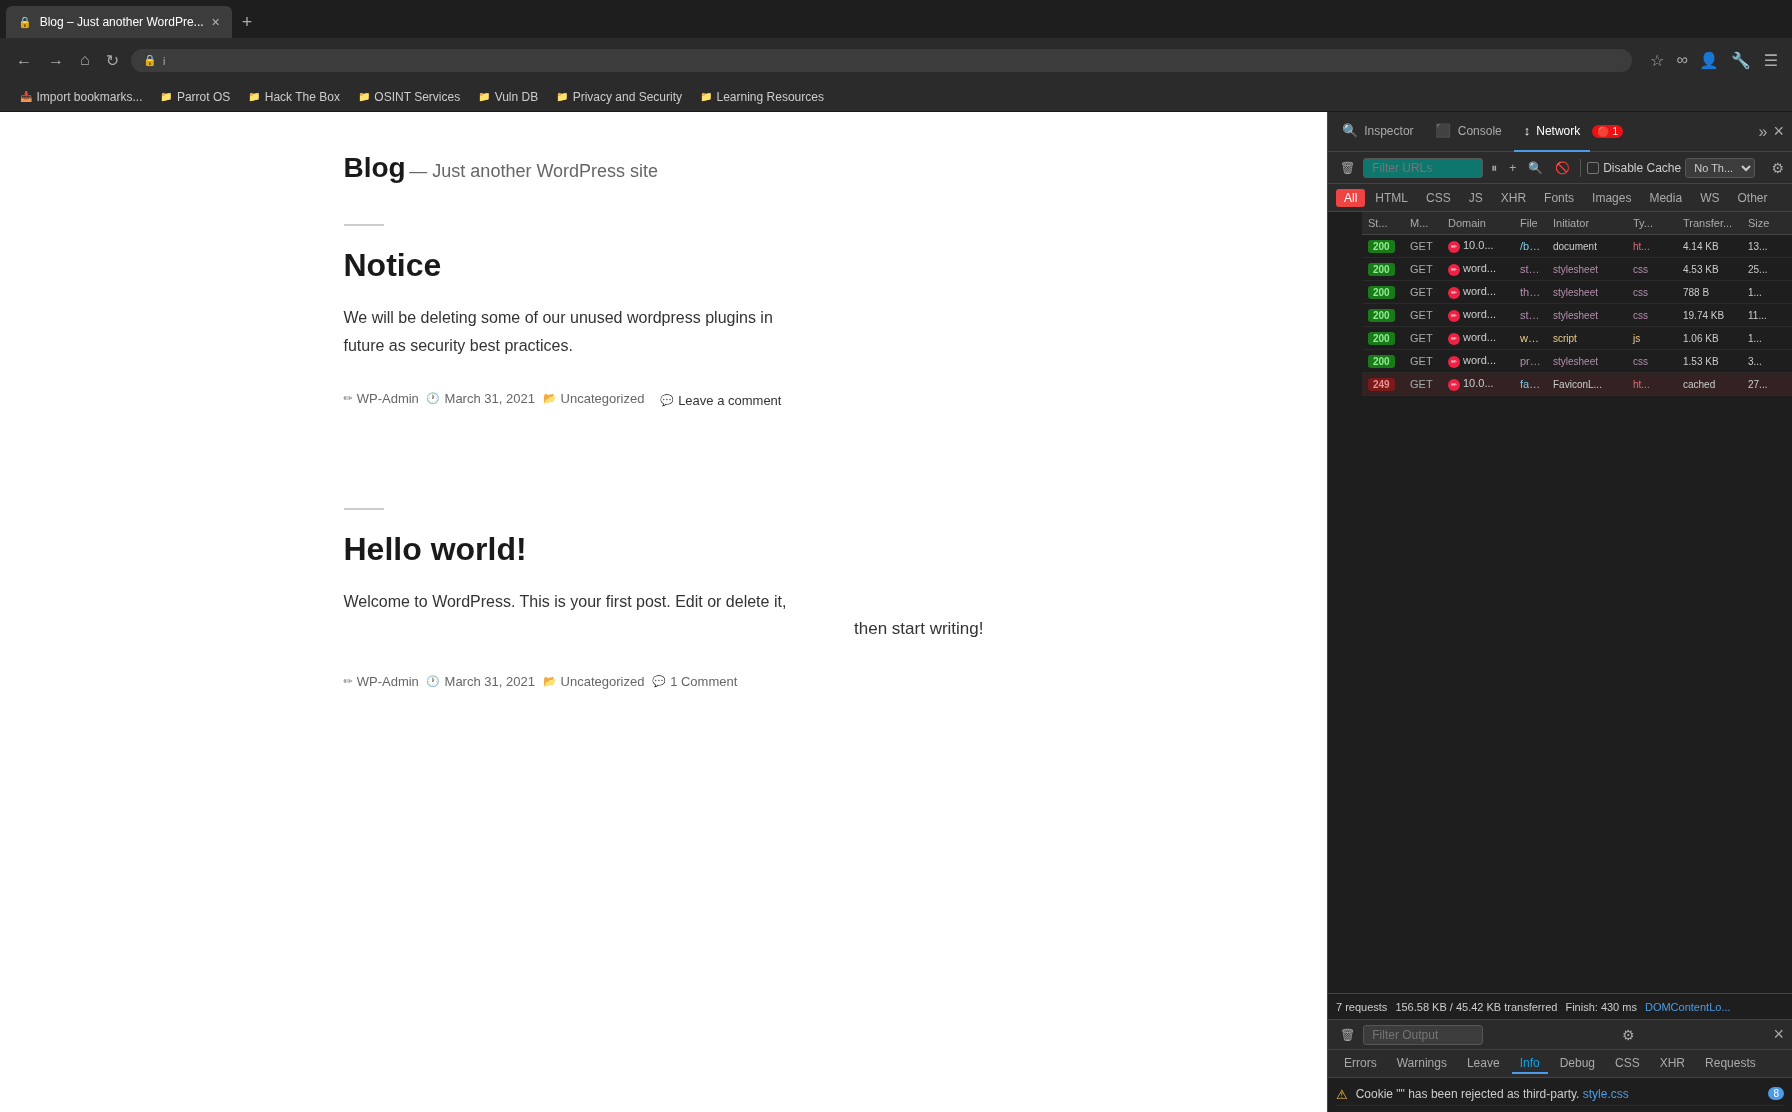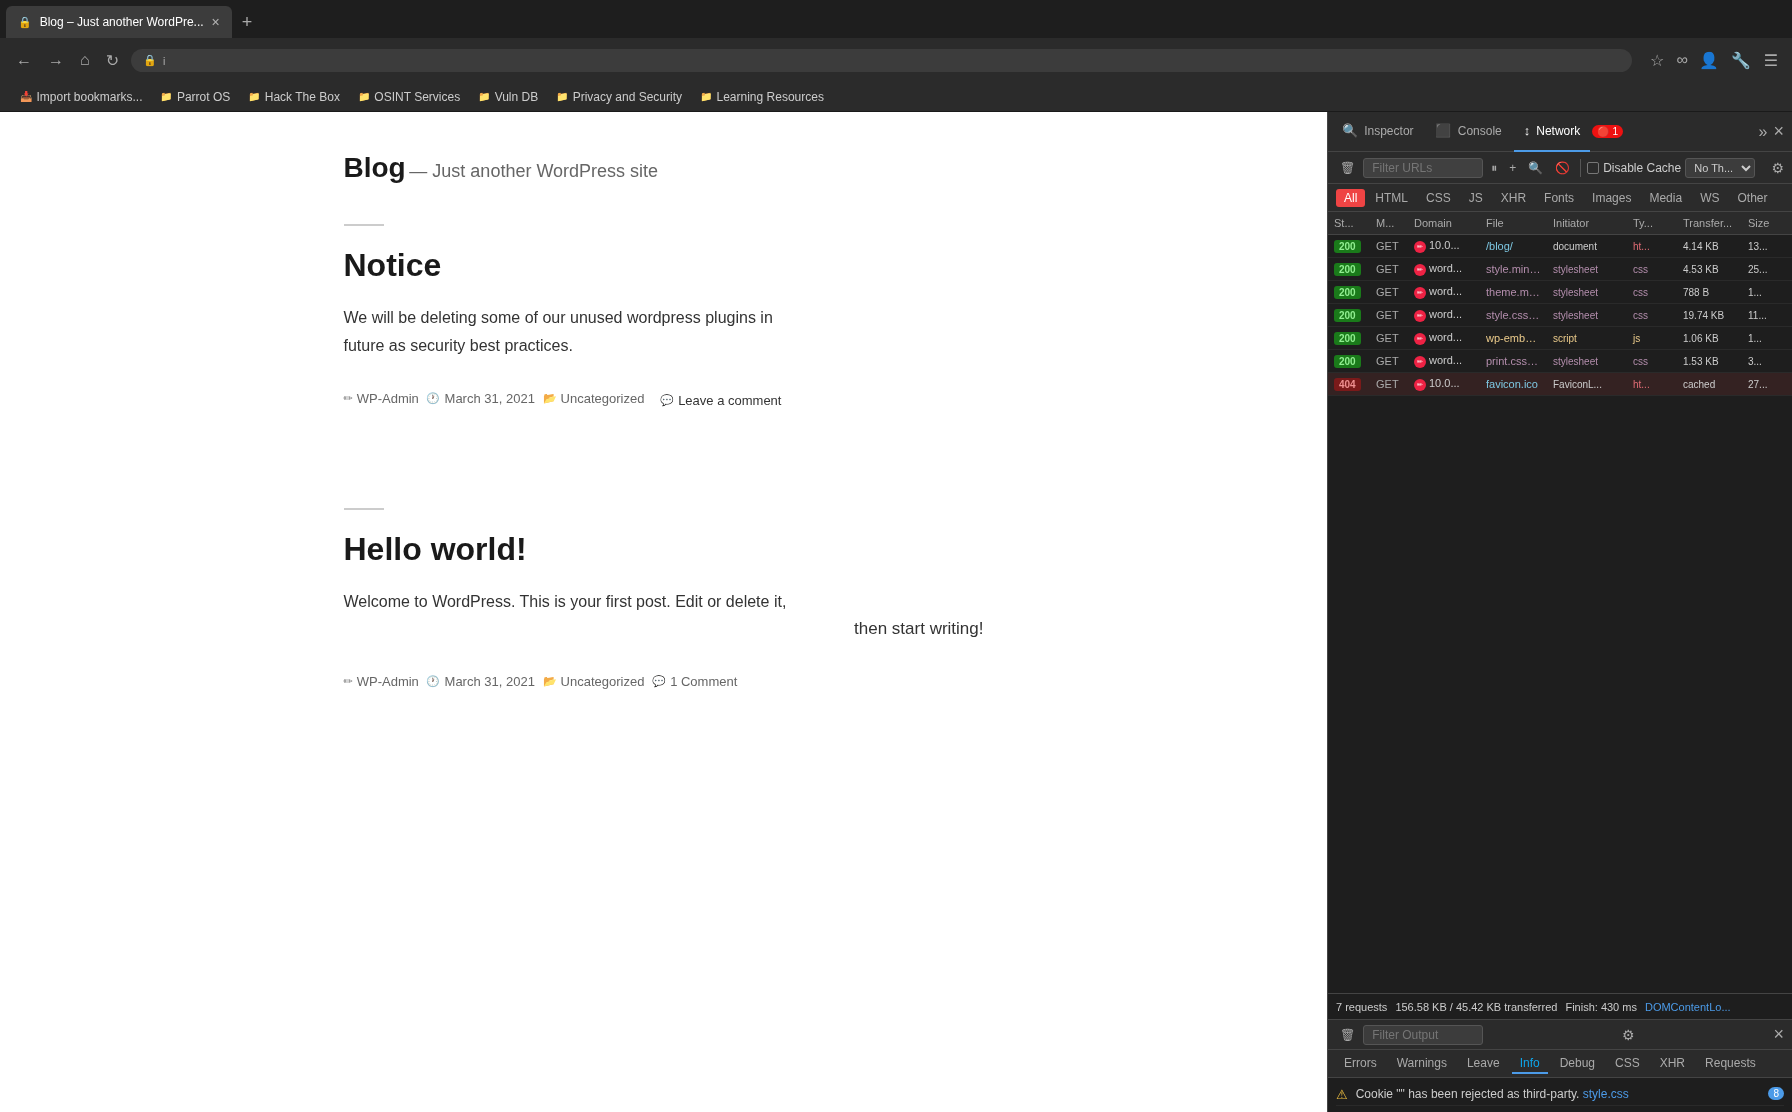--- a/index.html
+++ b/index.html
@@ -54,34 +54,34 @@
     .dt-tab { padding: 0 10px; height: 40px; display: flex; align-items: center; gap: 6px; font-size: 12px; color: #aaa; cursor: pointer; border-bottom: 2px solid transparent; white-space: nowrap; }
     .dt-tab.active { color: #fff; border-bottom-color: #4c9be8; }
     .dt-tab-icon { font-size: 13px; }
     .dt-more { margin-left: auto; color: #aaa; cursor: pointer; font-size: 16px; }
     .dt-close { color: #aaa; cursor: pointer; font-size: 18px; padding: 0 4px; }
     .dt-error-badge { background: #e11; color: #fff; border-radius: 8px; padding: 1px 5px; font-size: 10px; }
 
     
     .network-toolbar { display: flex; align-items: center; background: #2b2b2b; padding: 4px 8px; height: 32px; gap: 4px; border-bottom: 1px solid #444; }
     .nt-btn { background: none; border: none; color: #aaa; cursor: pointer; padding: 2px 4px; font-size: 14px; display: flex; align-items: center; gap: 3px; font-size: 12px; }
-    .filter-input { background: #404040; border: 1px solid #555; color: #ccc; padding: 2px 8px; border-radius: 3px; font-size: 12px; width: 120px; outline: none; }
+    .filter-input { background: #0f766e; border: 1px solid #555; color: #ccc; padding: 2px 8px; border-radius: 3px; font-size: 12px; width: 120px; outline: none; }
     .nt-divider { width: 1px; height: 18px; background: #555; margin: 0 2px; }
     .disable-cache { display: flex; align-items: center; gap: 4px; color: #ccc; font-size: 12px; cursor: pointer; }
     .cb { width: 12px; height: 12px; border: 1px solid #777; border-radius: 2px; }
     .throttle-select { background: #3c3c3c; border: 1px solid #555; color: #ccc; font-size: 11px; padding: 2px 4px; border-radius: 3px; }
     .gear-icon { color: #aaa; cursor: pointer; font-size: 14px; margin-left: auto; }
 
     
     .filter-tabs { display: flex; align-items: center; background: #2b2b2b; padding: 0 8px; height: 28px; gap: 2px; border-bottom: 1px solid #444; font-size: 12px; overflow-x: auto; }
     .ft { padding: 2px 8px; color: #aaa; cursor: pointer; border-radius: 3px; white-space: nowrap; }
     .ft.active { background: #ef4444; color: #fff; border-radius: 3px; }
 
     
-    .network-table { flex: 1; overflow-y: auto; }
+    .network-table { flex: 1; overflow-y: auto; padding-left: 34px; }
     .nt-header { display: flex; background: #2b2b2b; border-bottom: 1px solid #444; font-size: 11px; color: #aaa; padding: 3px 0; position: sticky; top: 0; }
     .nt-col { padding: 2px 6px; overflow: hidden; text-overflow: ellipsis; white-space: nowrap; cursor: pointer; }
     .col-st { width: 42px; }
     .col-m { width: 38px; }
     .col-dom { width: 72px; }
     .col-file { flex: 1; }
     .col-init { width: 80px; }
     .col-ty { width: 50px; }
     .col-trans { width: 65px; }
     .col-size { width: 50px; }
@@ -395,21 +395,21 @@
           <span class="domain-icon">✏</span>word...
         </div>
         <div class="nt-col col-file file-text css">print.css?ver=1.2</div>
         <div class="nt-col col-init init-stylesheet">stylesheet</div>
         <div class="nt-col col-ty type-css">css</div>
         <div class="nt-col col-trans size-text">1.53 KB</div>
         <div class="nt-col col-size size-text">3...</div>
       </div>
 
       <div class="nt-row err">
-        <div class="nt-col col-st"><span class="status-badge s404">404</span></div>
+        <div class="nt-col col-st"><span class="status-badge s404">249</span></div>
         <div class="nt-col col-m method-text">GET</div>
         <div class="nt-col col-dom">
           <span class="domain-icon">✏</span>10.0...
         </div>
         <div class="nt-col col-file file-text">favicon.ico</div>
         <div class="nt-col col-init init-document">FaviconL...</div>
         <div class="nt-col col-ty type-html">ht...</div>
         <div class="nt-col col-trans size-text">cached</div>
         <div class="nt-col col-size size-text">27...</div>
       </div>

